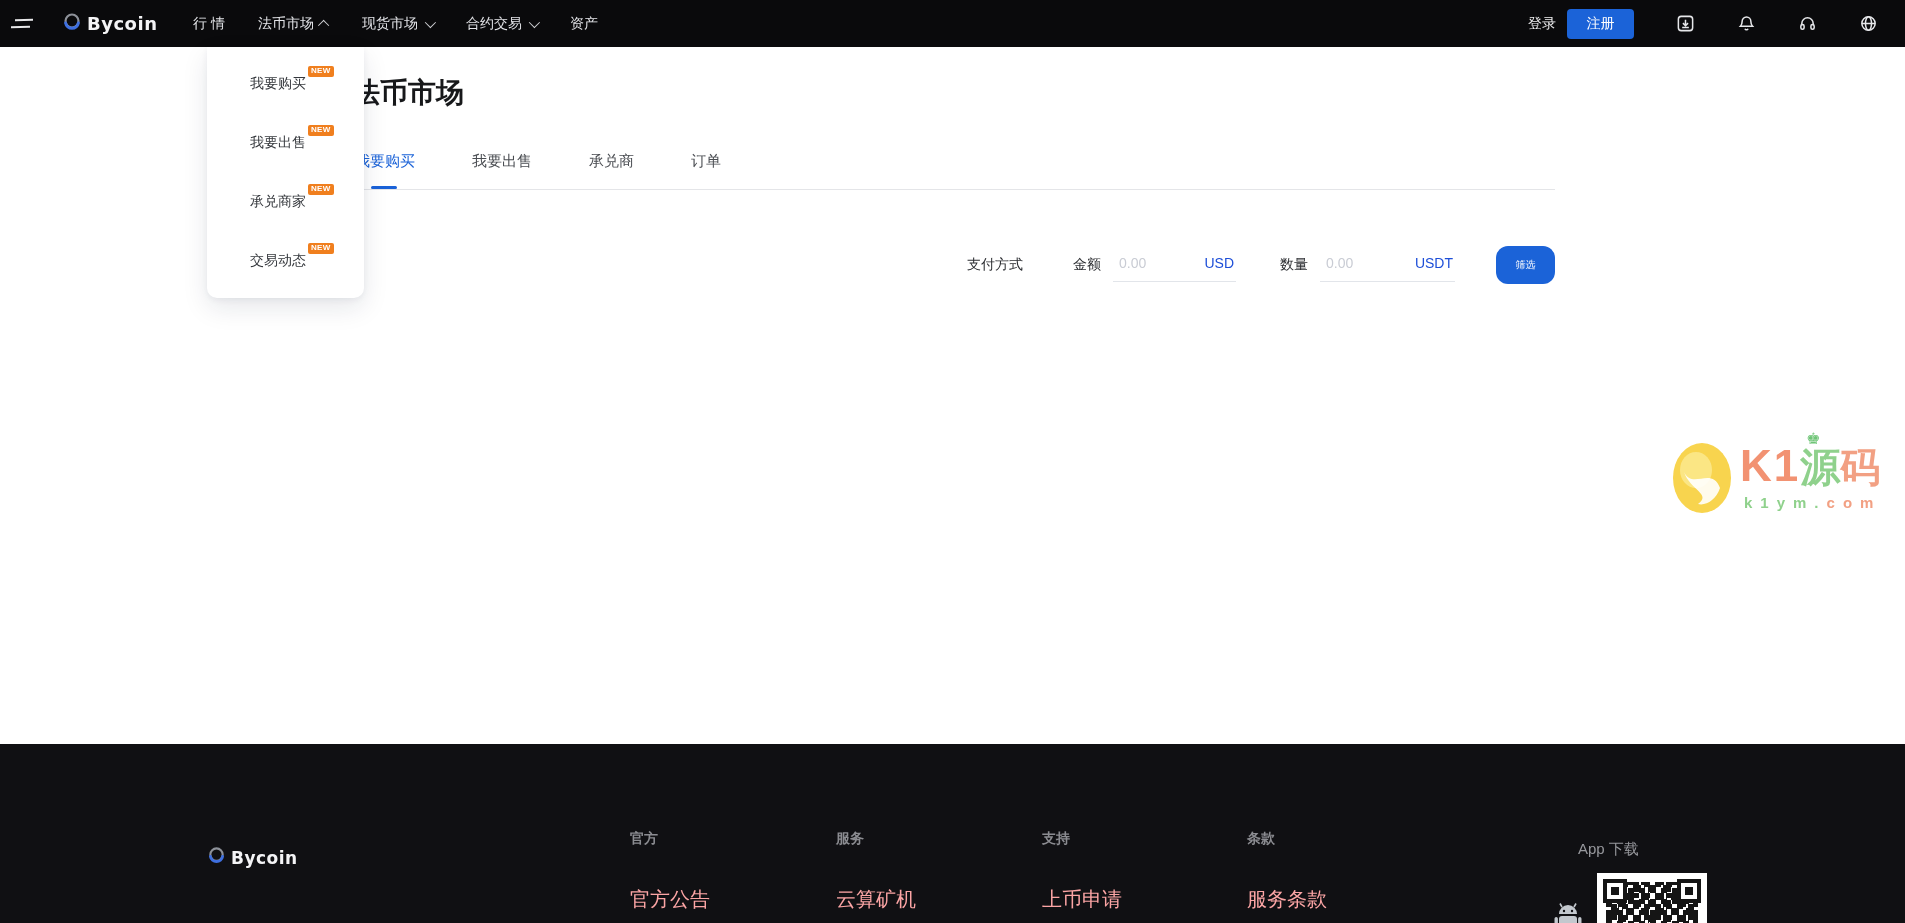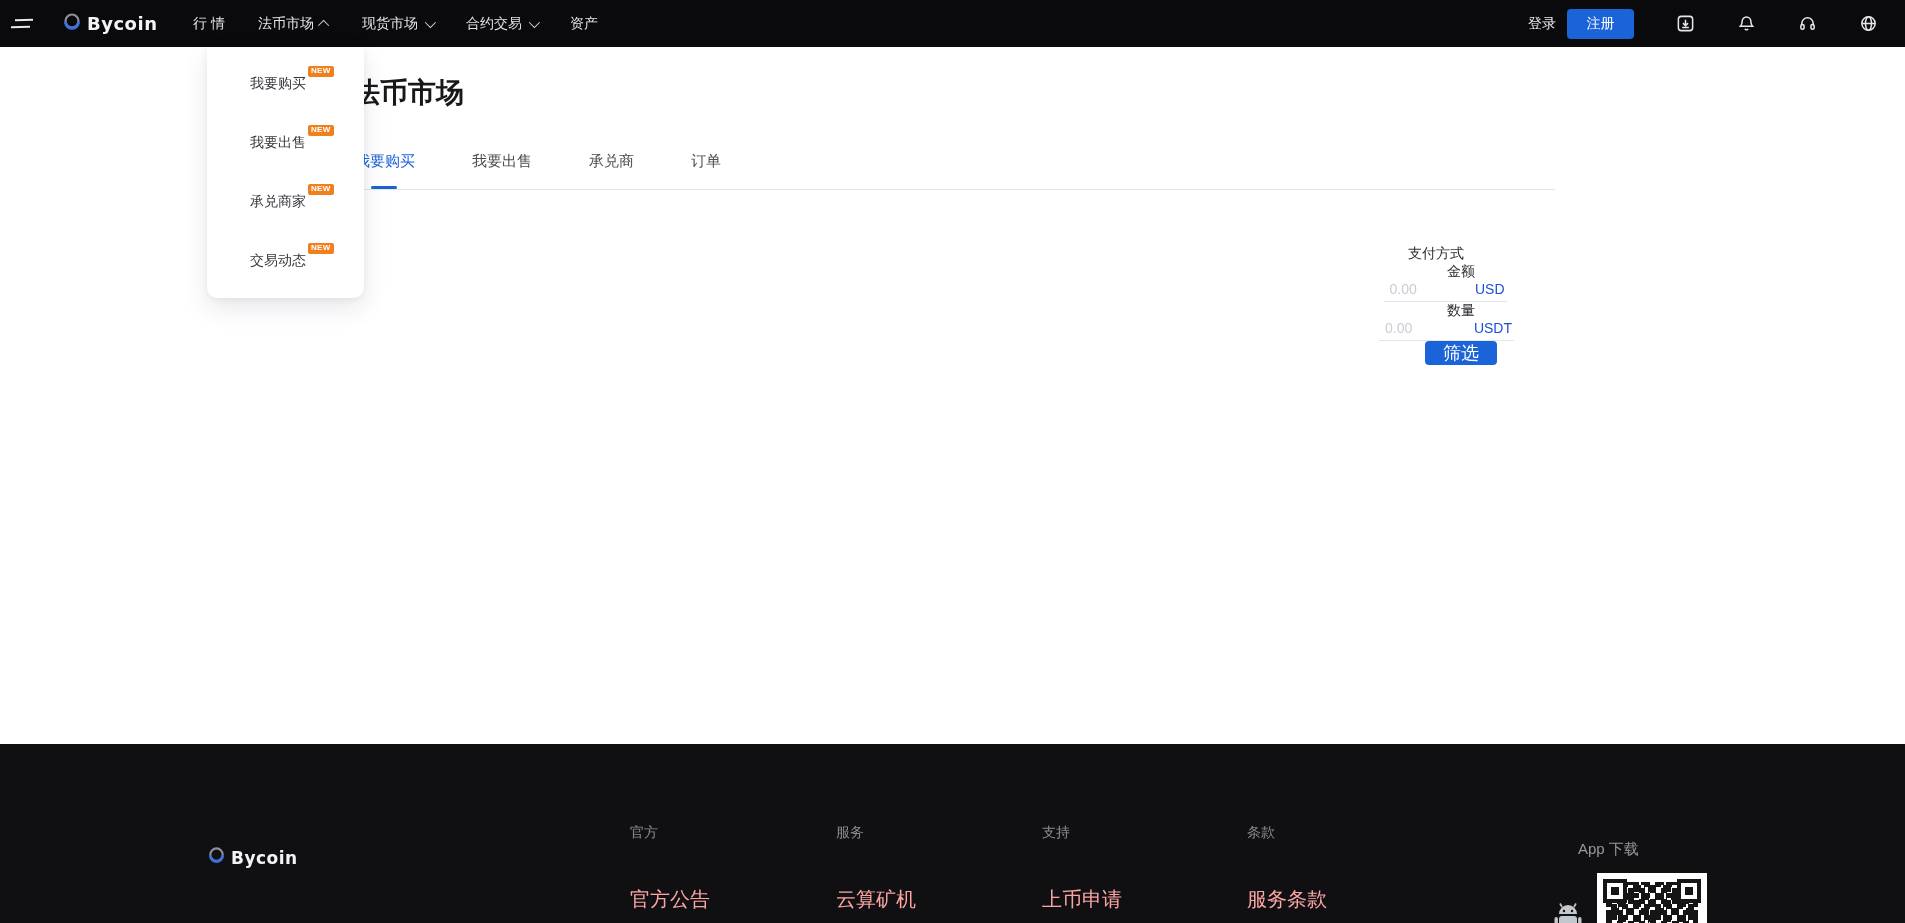--- a/index.html
+++ b/index.html
@@ -39,49 +39,49 @@
 
   
   .page-title { position:absolute; left:352px; top:74px; font-size:28px; font-weight:600; color:#17181a; z-index:10; }
   .tabs { position:absolute; left:355px; top:152px; display:flex; gap:57px; z-index:10; }
   .tab { font-size:15px; color:#4a4d52; cursor:pointer; white-space:nowrap; }
   .tab.active { color:#1a62d8; }
   .ink-bar { position:absolute; left:371px; top:186px; width:26px; height:3px; background:#1a62d8; border-radius:2px; z-index:10; }
   .tab-divider { position:absolute; left:355px; top:189px; width:1200px; height:1px; background:#e4e5e8; z-index:5; }
 
   
-  .filter-row { position:absolute; top:245px; right:350px; height:40px; display:flex; align-items:center; z-index:10;flex-direction:column; }
+  .filter-row { position:absolute; top:245px; right:350px; height:40px; display:flex; align-items:center; z-index:10; }
   .f-label { font-size:14px; color:#2b2d31; white-space:nowrap; }
   .f-pay { margin-right:50px; cursor:pointer; }
   .f-input-wrap { display:flex; align-items:center; justify-content:space-between; margin-left:12px;
                   border-bottom:1px solid #e2e5ea; height:34px; padding:0 2px 4px 6px; }
   .f-input-wrap.amount { width:123px; margin-right:44px; }
   .f-input-wrap.qty { width:135px; margin-right:41px; }
   .f-input { border:none; outline:none; width:62px; font-size:14px; color:#15803d; background:transparent; font-family:inherit; }
   .f-input::placeholder { color:#c9ccd4; }
   .f-currency { font-size:14px; color:#1d4ed8; white-space:nowrap; }
-  .filter-btn { width:72px; height:38px; background:#1b63d8; color:#fff; border:none; border-radius:4px;
-                font-size:18px; cursor:pointer; font-family:inherit; }
+  .filter-btn { width:59px; height:38px; background:#1b63d8; color:#fff; border:none; border-radius:12px;
+                font-size:10px; cursor:pointer; font-family:inherit; }
 
   
   .watermark { position:absolute; left:1672px; top:438px; width:230px; height:85px; z-index:8; }
   .wm-egg { position:absolute; left:0; top:4px; width:60px; height:72px; }
   .wm-text-row { position:absolute; left:68px; top:2px; white-space:nowrap; font-weight:bold; }
   .wm-k1 { font-size:44px; color:#f29272; letter-spacing:2px; }
   .wm-cn { font-size:40px; color:#8fd18c; position:relative; }
   .wm-cn .cn2 { color:#f2a083; }
   .wm-crown { position:absolute; left:6px; top:-16px; font-size:16px; color:#6fc577; }
   .wm-url { position:absolute; left:72px; top:56px; font-size:15px; letter-spacing:8px; font-weight:bold; }
   .wm-url .u1 { color:#8fd18c; } .wm-url .u2 { color:#f2a083; }
 
   
   .footer { position:absolute; left:0; top:744px; width:1905px; height:179px; background:#101013; z-index:20; }
   .f-brand { position:absolute; left:207px; top:102px; display:flex; align-items:center; gap:5px; }
   .f-brand .brand-text { font-size:17px; }
-  .f-col-title { position:absolute; top:80px; font-size:14px; color:#8b8c91; white-space:nowrap; }
+  .f-col-title { position:absolute; top:86px; font-size:14px; color:#8b8c91; white-space:nowrap;font-weight:bold; }
   .f-col-link { position:absolute; top:142px; font-size:20px; color:#fca5a5; white-space:nowrap; cursor:pointer; }
   .col-x1{left:630px;} .col-x2{left:836px;} .col-x3{left:1042px;} .col-x4{left:1247px;}
   .app-label { position:absolute; left:1578px; top:96px; font-size:15px; color:#97989d; white-space:nowrap; }
   .qr-box { position:absolute; left:1597px; top:129px; width:110px; height:110px; background:#fff; }
   .qr-pattern { position:absolute; inset:9px;
      background:
        repeating-conic-gradient(#151515 0% 25%, transparent 0% 50%) 0 0 / 11px 11px,
        repeating-conic-gradient(#151515 0% 25%, transparent 0% 50%) 5px 3px / 15px 15px; }
   .qr-finder { position:absolute; width:24px; height:24px; border:4px solid #151515; background:#fff; }
   .qr-finder::after { content:""; position:absolute; left:4px; top:4px; width:8px; height:8px; background:#151515; }
@@ -197,20 +197,35 @@
       <span class="f-currency">USD</span>
     </span>
     <span class="f-label">数量</span>
     <span class="f-input-wrap qty">
       <input class="f-input" type="text" placeholder="0.00" style="">
       <span class="f-currency">USDT</span>
     </span>
     <button class="filter-btn">筛选</button>
   </div>
 
+  <div class="watermark">
+    <span class="wm-egg">
+      <svg width="60" height="72" viewBox="0 0 60 72">
+        <ellipse cx="30" cy="36" rx="29" ry="35" fill="#f8d44e"></ellipse>
+        <ellipse cx="24" cy="28" rx="16" ry="18" fill="#fbe98e" opacity="0.85"></ellipse>
+        <path d="M12 30 C20 48 40 24 48 46 C44 58 34 64 26 62 C40 52 18 48 12 30z" fill="#ffffff" opacity="0.9"></path>
+      </svg>
+    </span>
+    <span class="wm-text-row">
+      <span class="wm-k1">K1</span><span class="wm-cn"><span class="wm-crown">♚</span><span>源</span><span class="cn2">码</span></span>
+    </span>
+    <span class="wm-url">
+      <span class="u1">k1ym.</span><span class="u2">com</span>
+    </span>
+  </div>
 
   <div class="footer">
     <div class="f-brand">
       <span>
         <svg width="19" height="19" viewBox="0 0 20 20">
           <circle cx="10" cy="9" r="6.5" stroke="#8d9199" stroke-width="2.2" fill="none"></circle>
           <path d="M3.6 11 A6.5 6.5 0 0 0 16.4 11" stroke="#3e6fe0" stroke-width="3" fill="none" stroke-linecap="round"></path>
         </svg>
       </span>
       <span class="brand-text">Bycoin</span>

